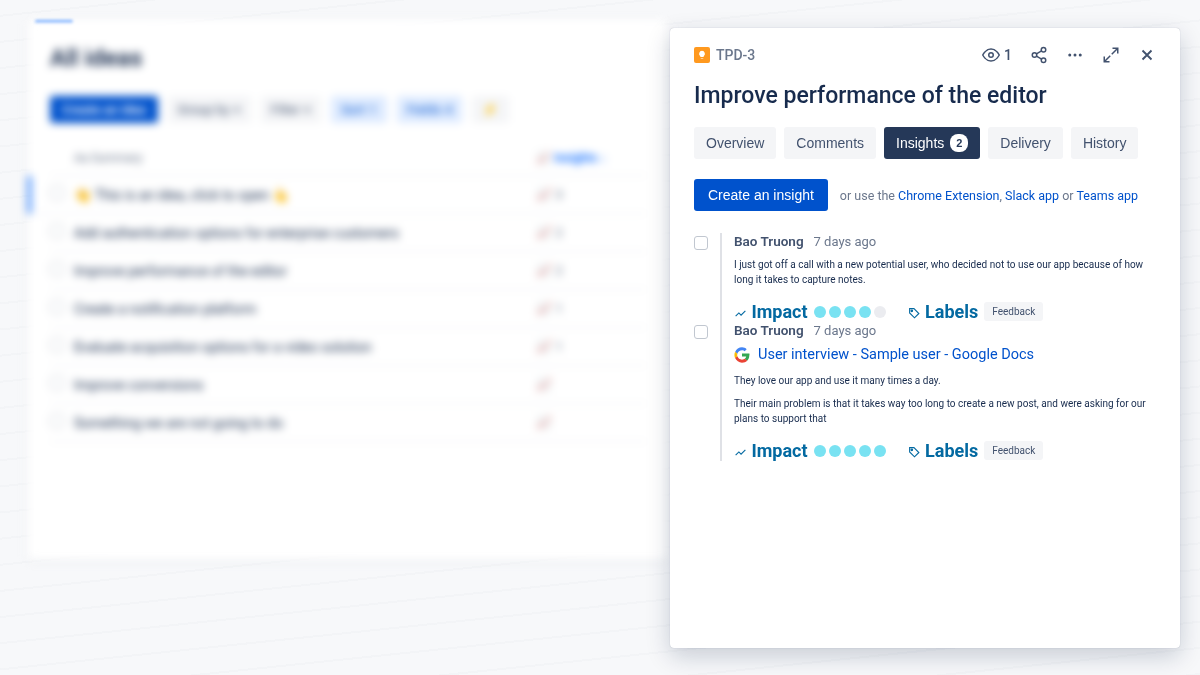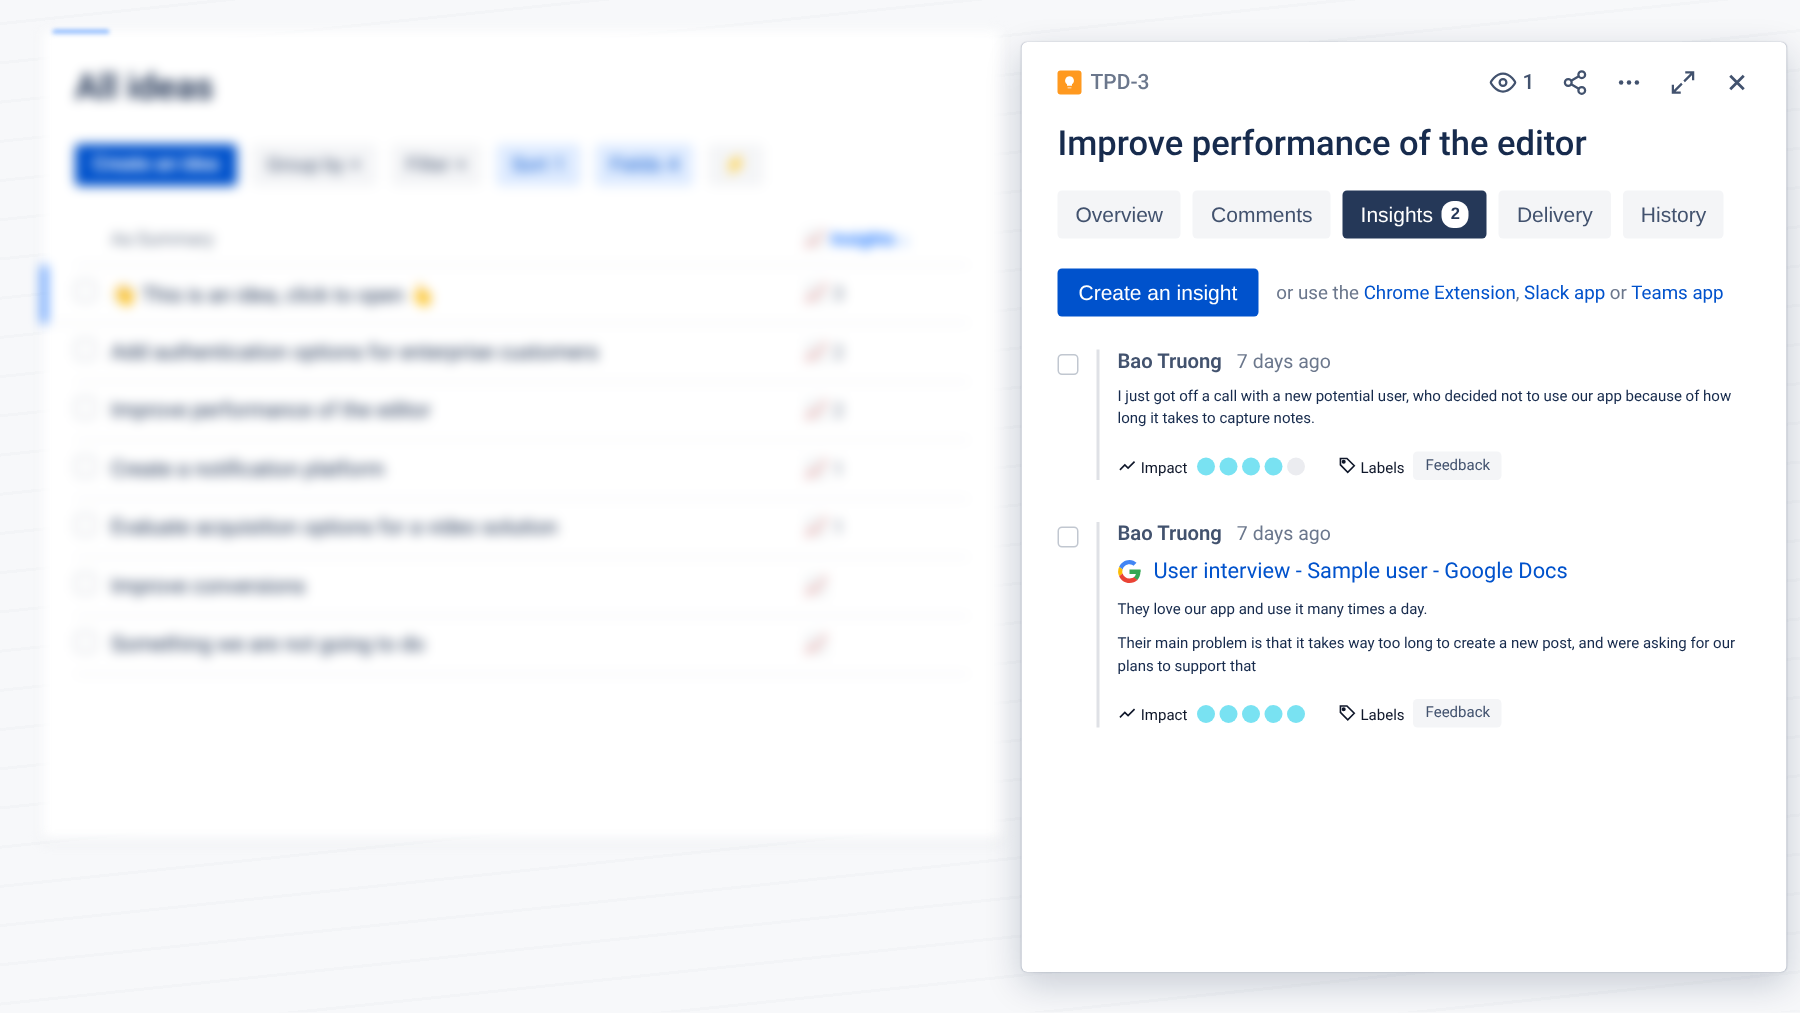--- a/index.html
+++ b/index.html
@@ -42,21 +42,21 @@
   .bg-row { display:flex; align-items:center; padding:10px 0; border-bottom:1px solid #ebecf0; color:#172b4d; font-size:14px;}
   .bg-row .c1 { width:24px; }
   .bg-row .c1 span{ width:14px; height:14px; border:1.5px solid #c1c7d0; border-radius:3px; display:inline-block;}
   .bg-row .c2 { flex:1; }
   .bg-row .c3 { width:110px; color:#6b778c; font-size:13px; display:flex; align-items:center; gap:4px;}
   .bg-row.sel { border-left: 3px solid #0065ff; margin-left:-22px; padding-left:19px;}
 
   
   .panel {
     position: absolute;
-    top: 28px; right: 9px;
+    top: 28px; right: 20px;
     width: 510px;
     height: 620px;
     background: #fff;
     border-radius: 4px;
     box-shadow: 0 8px 24px rgba(9,30,66,0.2), 0 0 1px rgba(9,30,66,0.3);
     padding: 18px 24px;
     display:flex; flex-direction:column;
     overflow: hidden;
   }
   .panel-header { display:flex; align-items:center; justify-content:space-between; margin-bottom: 18px;}
@@ -74,35 +74,35 @@
   .tab { background:#f4f5f7; color:#42526e; border:none; border-radius:3px; padding:7px 12px; font-size:14px; font-weight:500; cursor:pointer; display:flex; align-items:center; gap:6px;}
   .tab.active { background:#253858; color:#fff; }
   .tab-badge { background:#dfe1e6; color:#42526e; border-radius:8px; min-width:18px; height:18px; font-size:11px; font-weight:700; display:inline-flex; align-items:center; justify-content:center; padding:0 5px;}
   .tab.active .tab-badge { background:#fff; color:#253858; }
 
   .create-row { display:flex; align-items:center; gap:12px; margin-bottom:22px;}
   .create-btn { background:#0052cc; color:#fff; border:none; border-radius:3px; padding:8px 14px; font-size:14px; font-weight:500; cursor:pointer;}
   .help-text { font-size:12.5px; color:#6b778c; }
   .help-text a { color:#0052cc; text-decoration:none; }
 
-  .insights { display:flex; flex-direction:column; gap:28px; }
+  .insights { display:flex; flex-direction:column; }
   .insight { display:flex; gap:12px; }
   .insight-check { width:16px; flex-shrink:0; padding-top:2px;}
   .insight-check span { width:14px; height:14px; border:1.5px solid #c1c7d0; border-radius:3px; display:inline-block; cursor:pointer;}
   .insight-body { flex:1; border-left:2px solid #dfe1e6; padding-left:12px; margin-left:-2px;}
   .insight-meta-top { display:flex; align-items:center; gap:10px; margin-bottom:8px; margin-left:-14px; padding-left:14px;}
   .author { font-size:13.5px; font-weight:600; color:#42526e; }
   .timeago { font-size:13px; color:#6b778c; }
   .doc-link { display:flex; align-items:center; gap:8px; margin-bottom:10px;}
   .doc-icon { width:16px; height:16px; }
   .doc-link a { color:#0052cc; font-size:14.5px; text-decoration:none; }
   .insight-text { font-size:10px; color:#172b4d; line-height:1.5; margin-bottom:8px;}
   .insight-footer { display:flex; align-items:center; gap:22px; margin-top:14px; }
   .foot-group { display:flex; align-items:center; gap:6px; }
-  .foot-label { font-size:10px; color:#0f172a; }
+  .foot-label { font-size:18px; color:#0369a1;font-weight:bold; }
   .foot-label svg { width:13px; height:13px; vertical-align:-2px;}
   .dots { display:flex; gap:3px; }
   .dot { width:12px; height:12px; border-radius:50%; background:#79e2f2; }
   .dot.empty { background:#ebecf0; }
   .label-chip { background:#f4f5f7; color:#42526e; border-radius:3px; padding:4px 8px; font-size:10px; }
 
   .top-bar {
     position:absolute; top:20px; left:35px; width:38px; height:4px; background:#0065ff; border-radius:2px;
     filter: blur(1.5px);
   }

